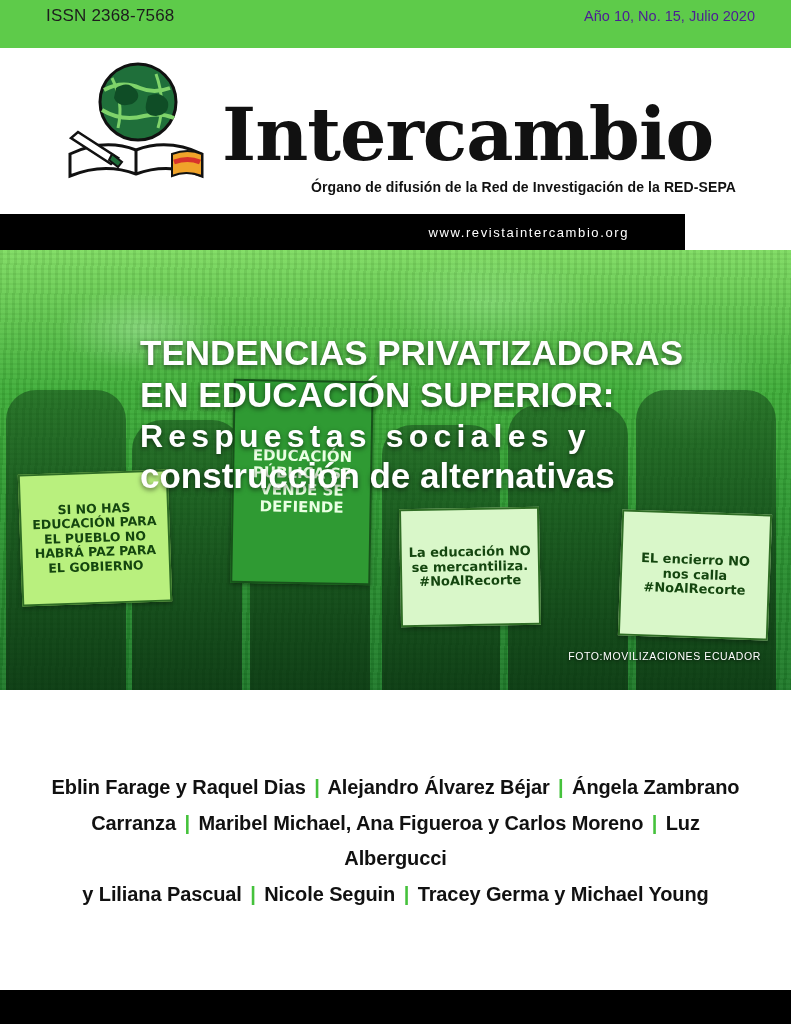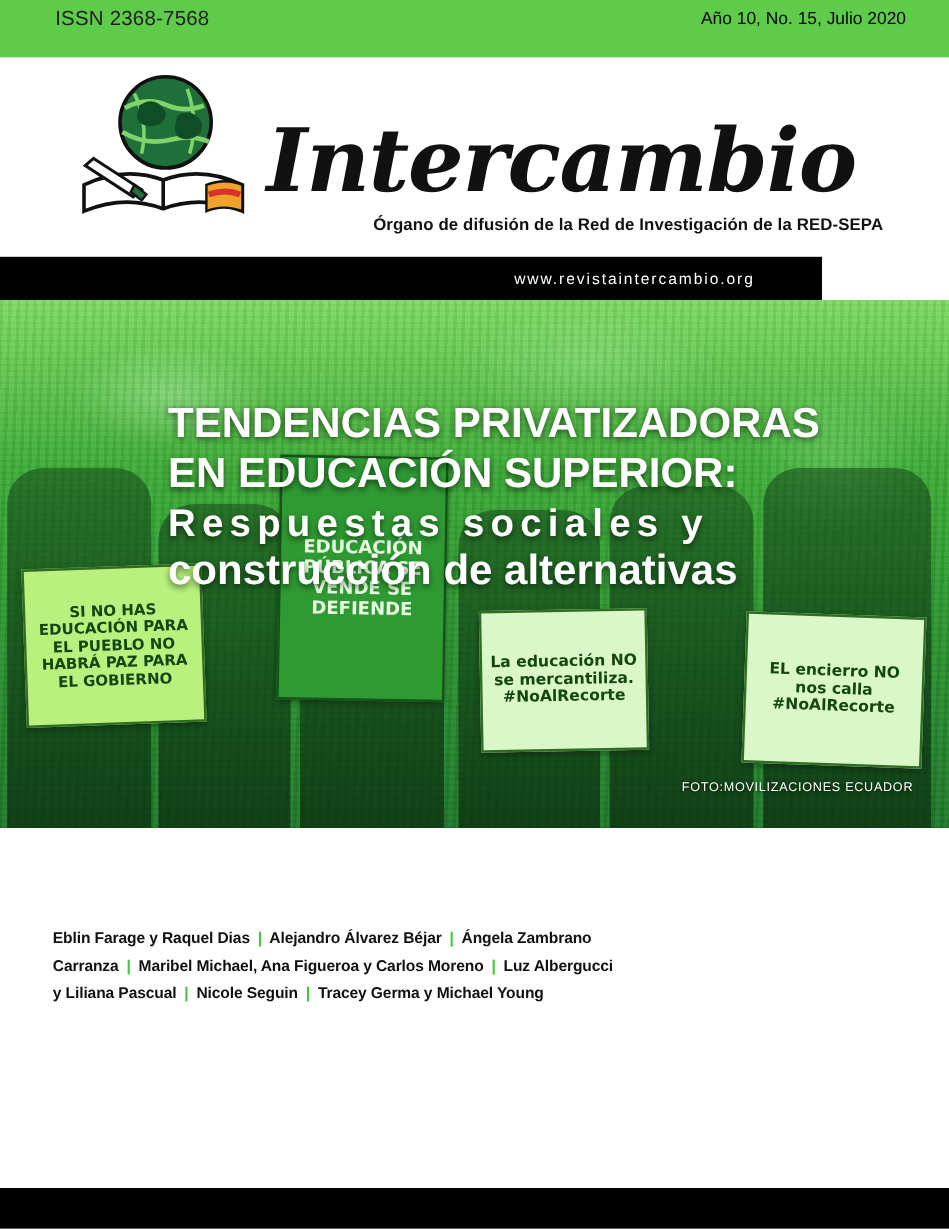--- a/index.html
+++ b/index.html
@@ -28,21 +28,21 @@
     align-items: center;
     justify-content: space-between;
     padding: 0 36px 17px 46px;
   }
   .issn {
     color: #1d1d1d;
     font-size: 17px;
     letter-spacing: 0.2px;
   }
   .issue {
-    color: #000000;
+    color: #4c1d95;
     font-size: 14.5px;
   }
 
   
   .masthead {
     position: absolute;
     top: 48px; left: 0;
     width: 791px;
     height: 166px;
     background: #ffffff;
@@ -55,21 +55,20 @@
     height: 140px;
   }
   .title-block {
     position: absolute;
     left: 222px;
     top: 52px;
     width: 520px;
   }
   .journal-title {
     font-family: "DejaVu Serif", serif;
-    font-style: italic;
     font-weight: 700;
     font-size: 73px;
     line-height: 0.95;
     color: #111111;
     letter-spacing: -1px;
   }
   .subtitle {
     margin-top: 10px;
     font-size: 14px;
     font-weight: 700;
@@ -184,22 +183,22 @@
   
   .authors {
     position: absolute;
     top: 690px; left: 0;
     width: 791px;
     height: 300px;
     background: #ffffff;
     padding: 80px 44px 0 44px;
   }
   .authors-inner {
-    text-align: left;
-    font-size: 13px;
+    text-align: center;
+    font-size: 20px;
     font-weight: 700;
     color: #111111;
     line-height: 1.78;
     letter-spacing: -0.1px;
   }
   .sep {
     color: #45c23c;
     font-weight: 700;
     padding: 0 3px;
   }

